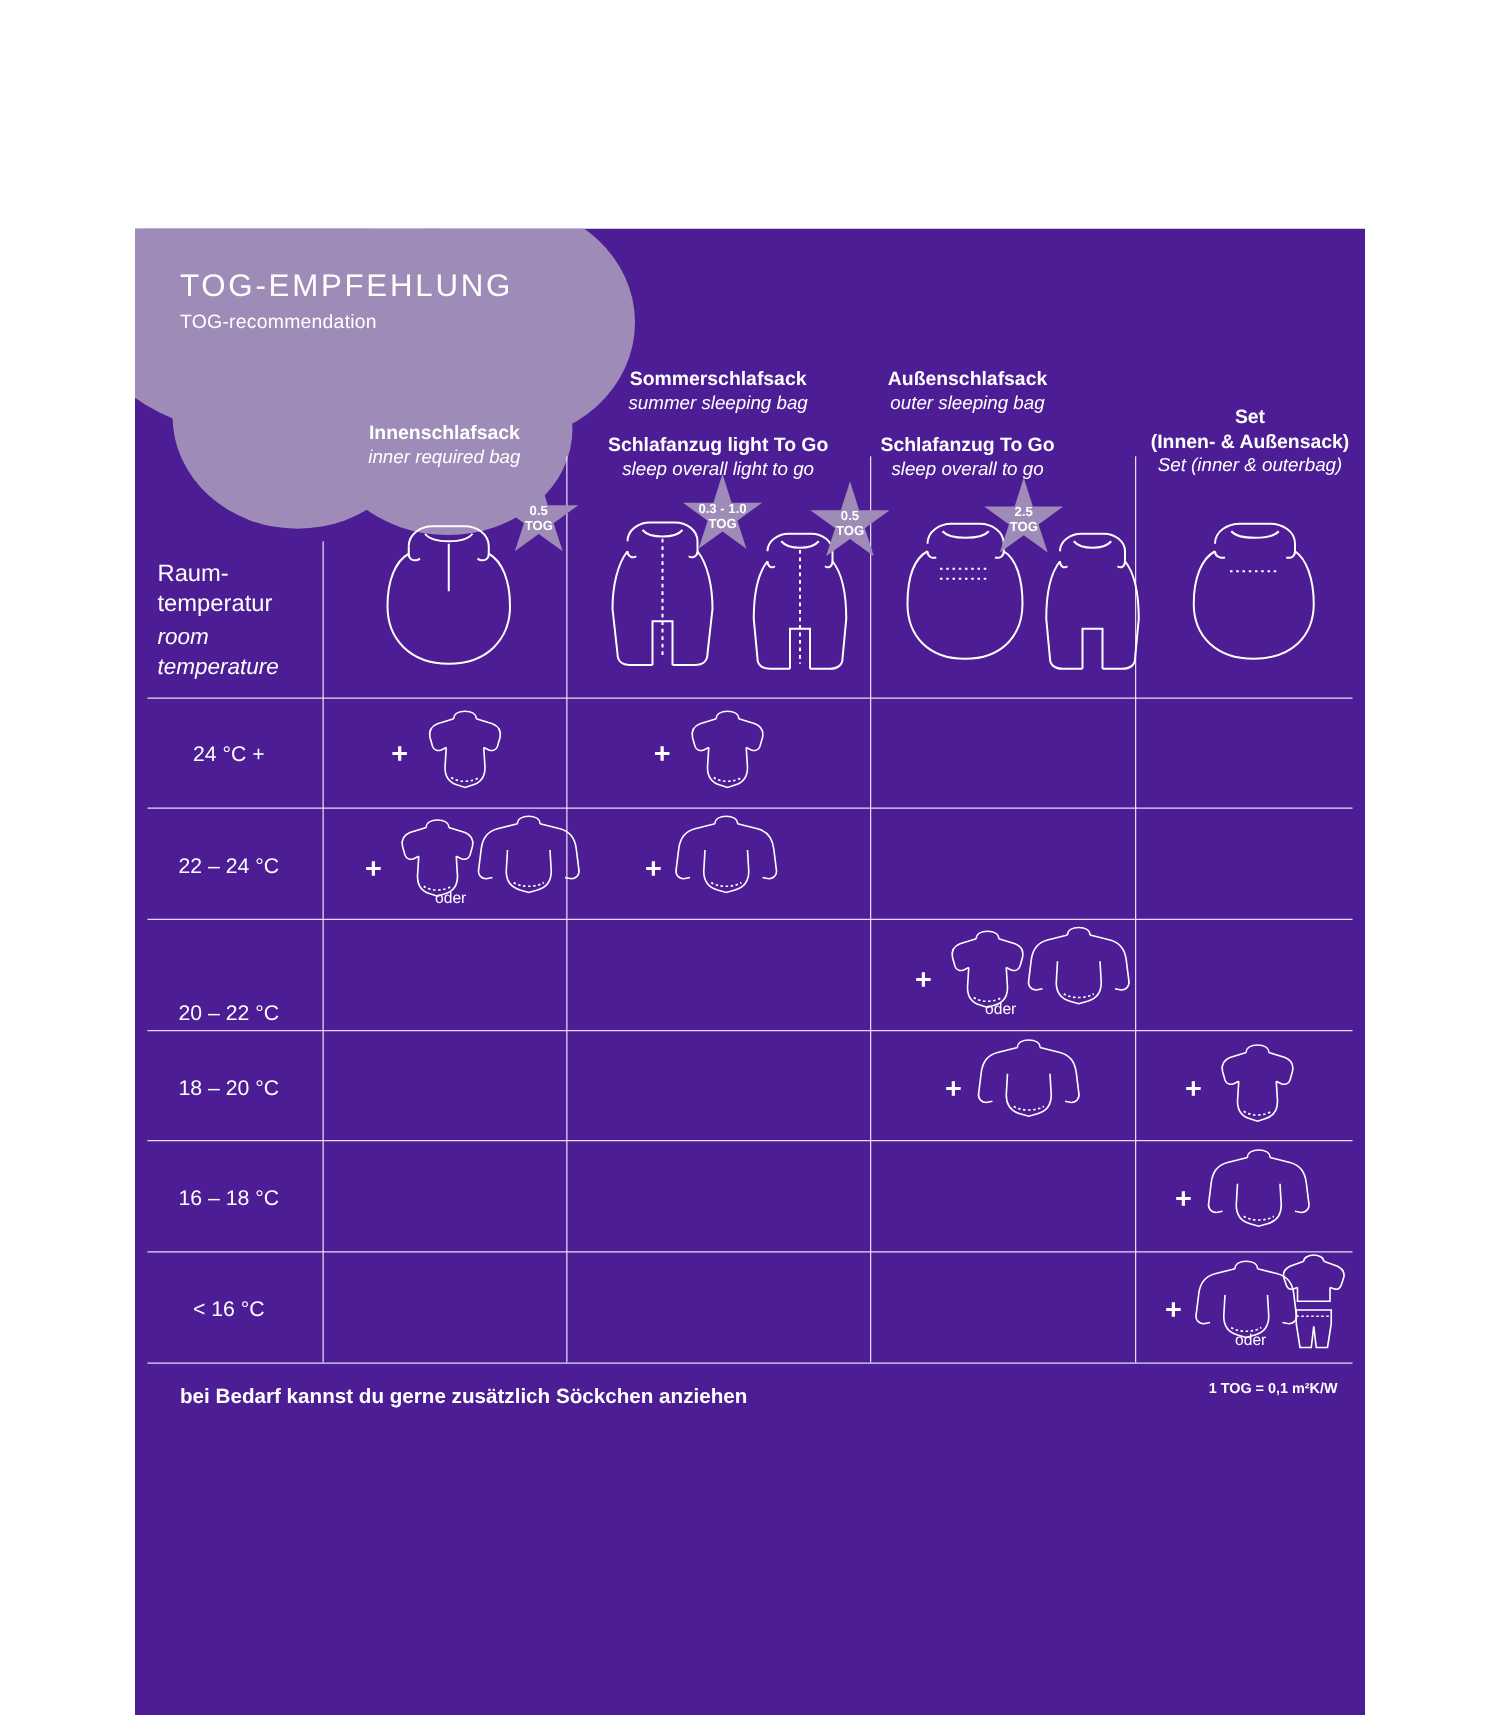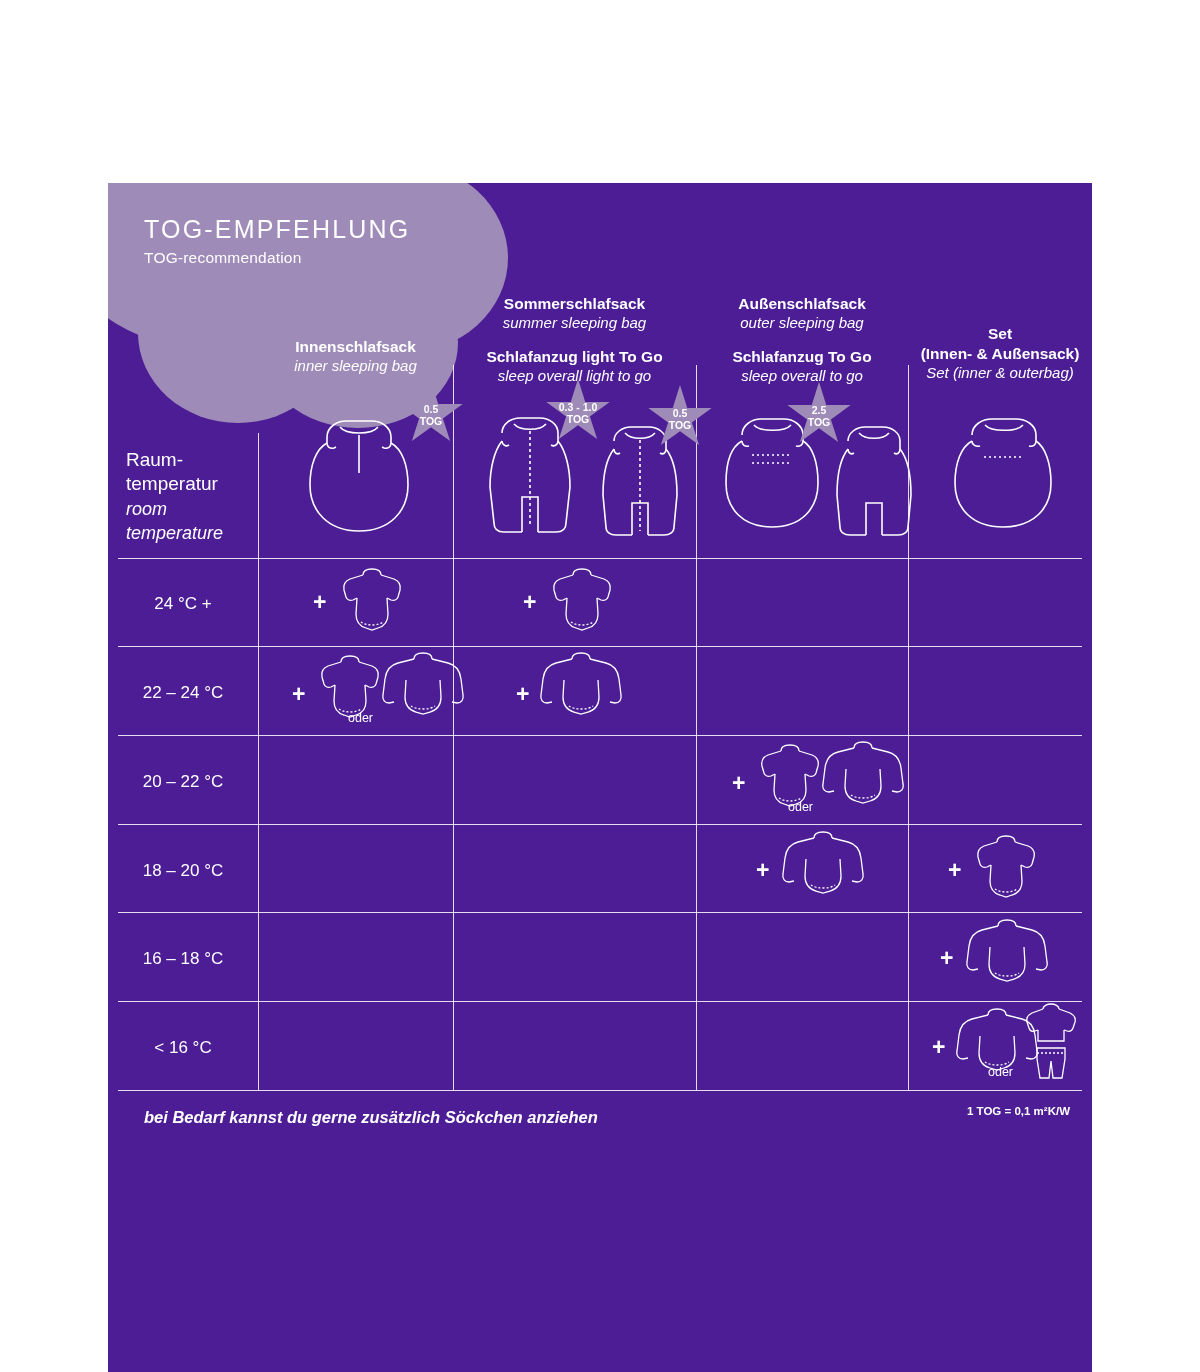--- a/index.html
+++ b/index.html
@@ -169,21 +169,20 @@
   
   #footer {
     position: absolute;
     left: 36px;
     top: 925px;
     z-index: 6;
   }
   #footer .de {
     font-size: 16.5px;
     font-weight: bold;
-    font-style: italic;
   }
   #footer .en {
     font-size: 15.5px;
     font-style: italic;
     margin-top: 4px;
   }
   #tog-note {
     position: absolute;
     right: 22px;
     top: 922px;
@@ -220,31 +219,31 @@
     <div class="hline" style="left:10px; top:375px; width:964px;"></div>
     <div class="hline" style="left:10px; top:463px; width:964px;"></div>
     <div class="hline" style="left:10px; top:552px; width:964px;"></div>
     <div class="hline" style="left:10px; top:641px; width:964px;"></div>
     <div class="hline" style="left:10px; top:729px; width:964px;"></div>
     <div class="hline" style="left:10px; top:818px; width:964px;"></div>
     <div class="hline" style="left:10px; top:907px; width:964px;"></div>
 
     <div class="colhead" style="left:150px; top:155px; width:195px;">
       <div class="de">Innenschlafsack</div>
-      <div class="en">inner sleeping bag</div>
+      <div class="en">inner required bag</div>
     </div>
 
     <div class="colhead" style="left:345px; top:112px; width:243px;">
       <div class="de">Sommerschlafsack</div>
       <div class="en">summer sleeping bag</div>
       <div class="de2">Schlafanzug light To Go</div>
       <div class="en">sleep overall light to go</div>
     </div>
 
-    <div class="colhead" style="left:588px; top:112px; width:212px;">
+    <div class="colhead" style="left:560px; top:112px; width:212px;">
       <div class="de">Außenschlafsack</div>
       <div class="en">outer sleeping bag</div>
       <div class="de2">Schlafanzug To Go</div>
       <div class="en">sleep overall to go</div>
     </div>
 
     <div class="colhead" style="left:800px; top:142px; width:184px;">
       <div class="de">Set</div>
       <div class="de2" style="margin-top:1px;">(Innen- &amp; Außensack)</div>
       <div class="en">Set (inner &amp; outerbag)</div>
@@ -334,21 +333,21 @@
 
     <div id="roomtemp">
       <div class="de">Raum-</div>
       <div class="de">temperatur</div>
       <div class="en">room</div>
       <div class="en">temperature</div>
     </div>
 
     <div class="rowlabel" style="top:411px;">24 °C +</div>
     <div class="rowlabel" style="top:500px;">22 – 24 °C</div>
-    <div class="rowlabel" style="top:589px;">20 – 22 °C</div>
+    <div class="rowlabel" style="top:618px;">20 – 22 °C</div>
     <div class="rowlabel" style="top:678px;">18 – 20 °C</div>
     <div class="rowlabel" style="top:766px;">16 – 18 °C</div>
     <div class="rowlabel" style="top:855px;">&lt; 16 °C</div>
 
     <div class="plus" style="left:205px; top:408px;">+</div>
     <div class="icon-wrap" style="left:228px; top:383px;">
       <svg width="72" height="70" viewBox="0 0 72 70" fill="none" stroke="#ffffff" stroke-width="1.3">
         <path d="M27 9 C27 5, 31 3, 36 3 C41 3, 45 5, 45 9"></path>
         <path d="M27 9 L14 13 C9 15, 7 19, 8 24 L10 31 C11 34, 14 35, 17 34 L21 32"></path>
         <path d="M45 9 L58 13 C63 15, 65 19, 64 24 L62 31 C61 34, 58 35, 55 34 L51 32"></path>

